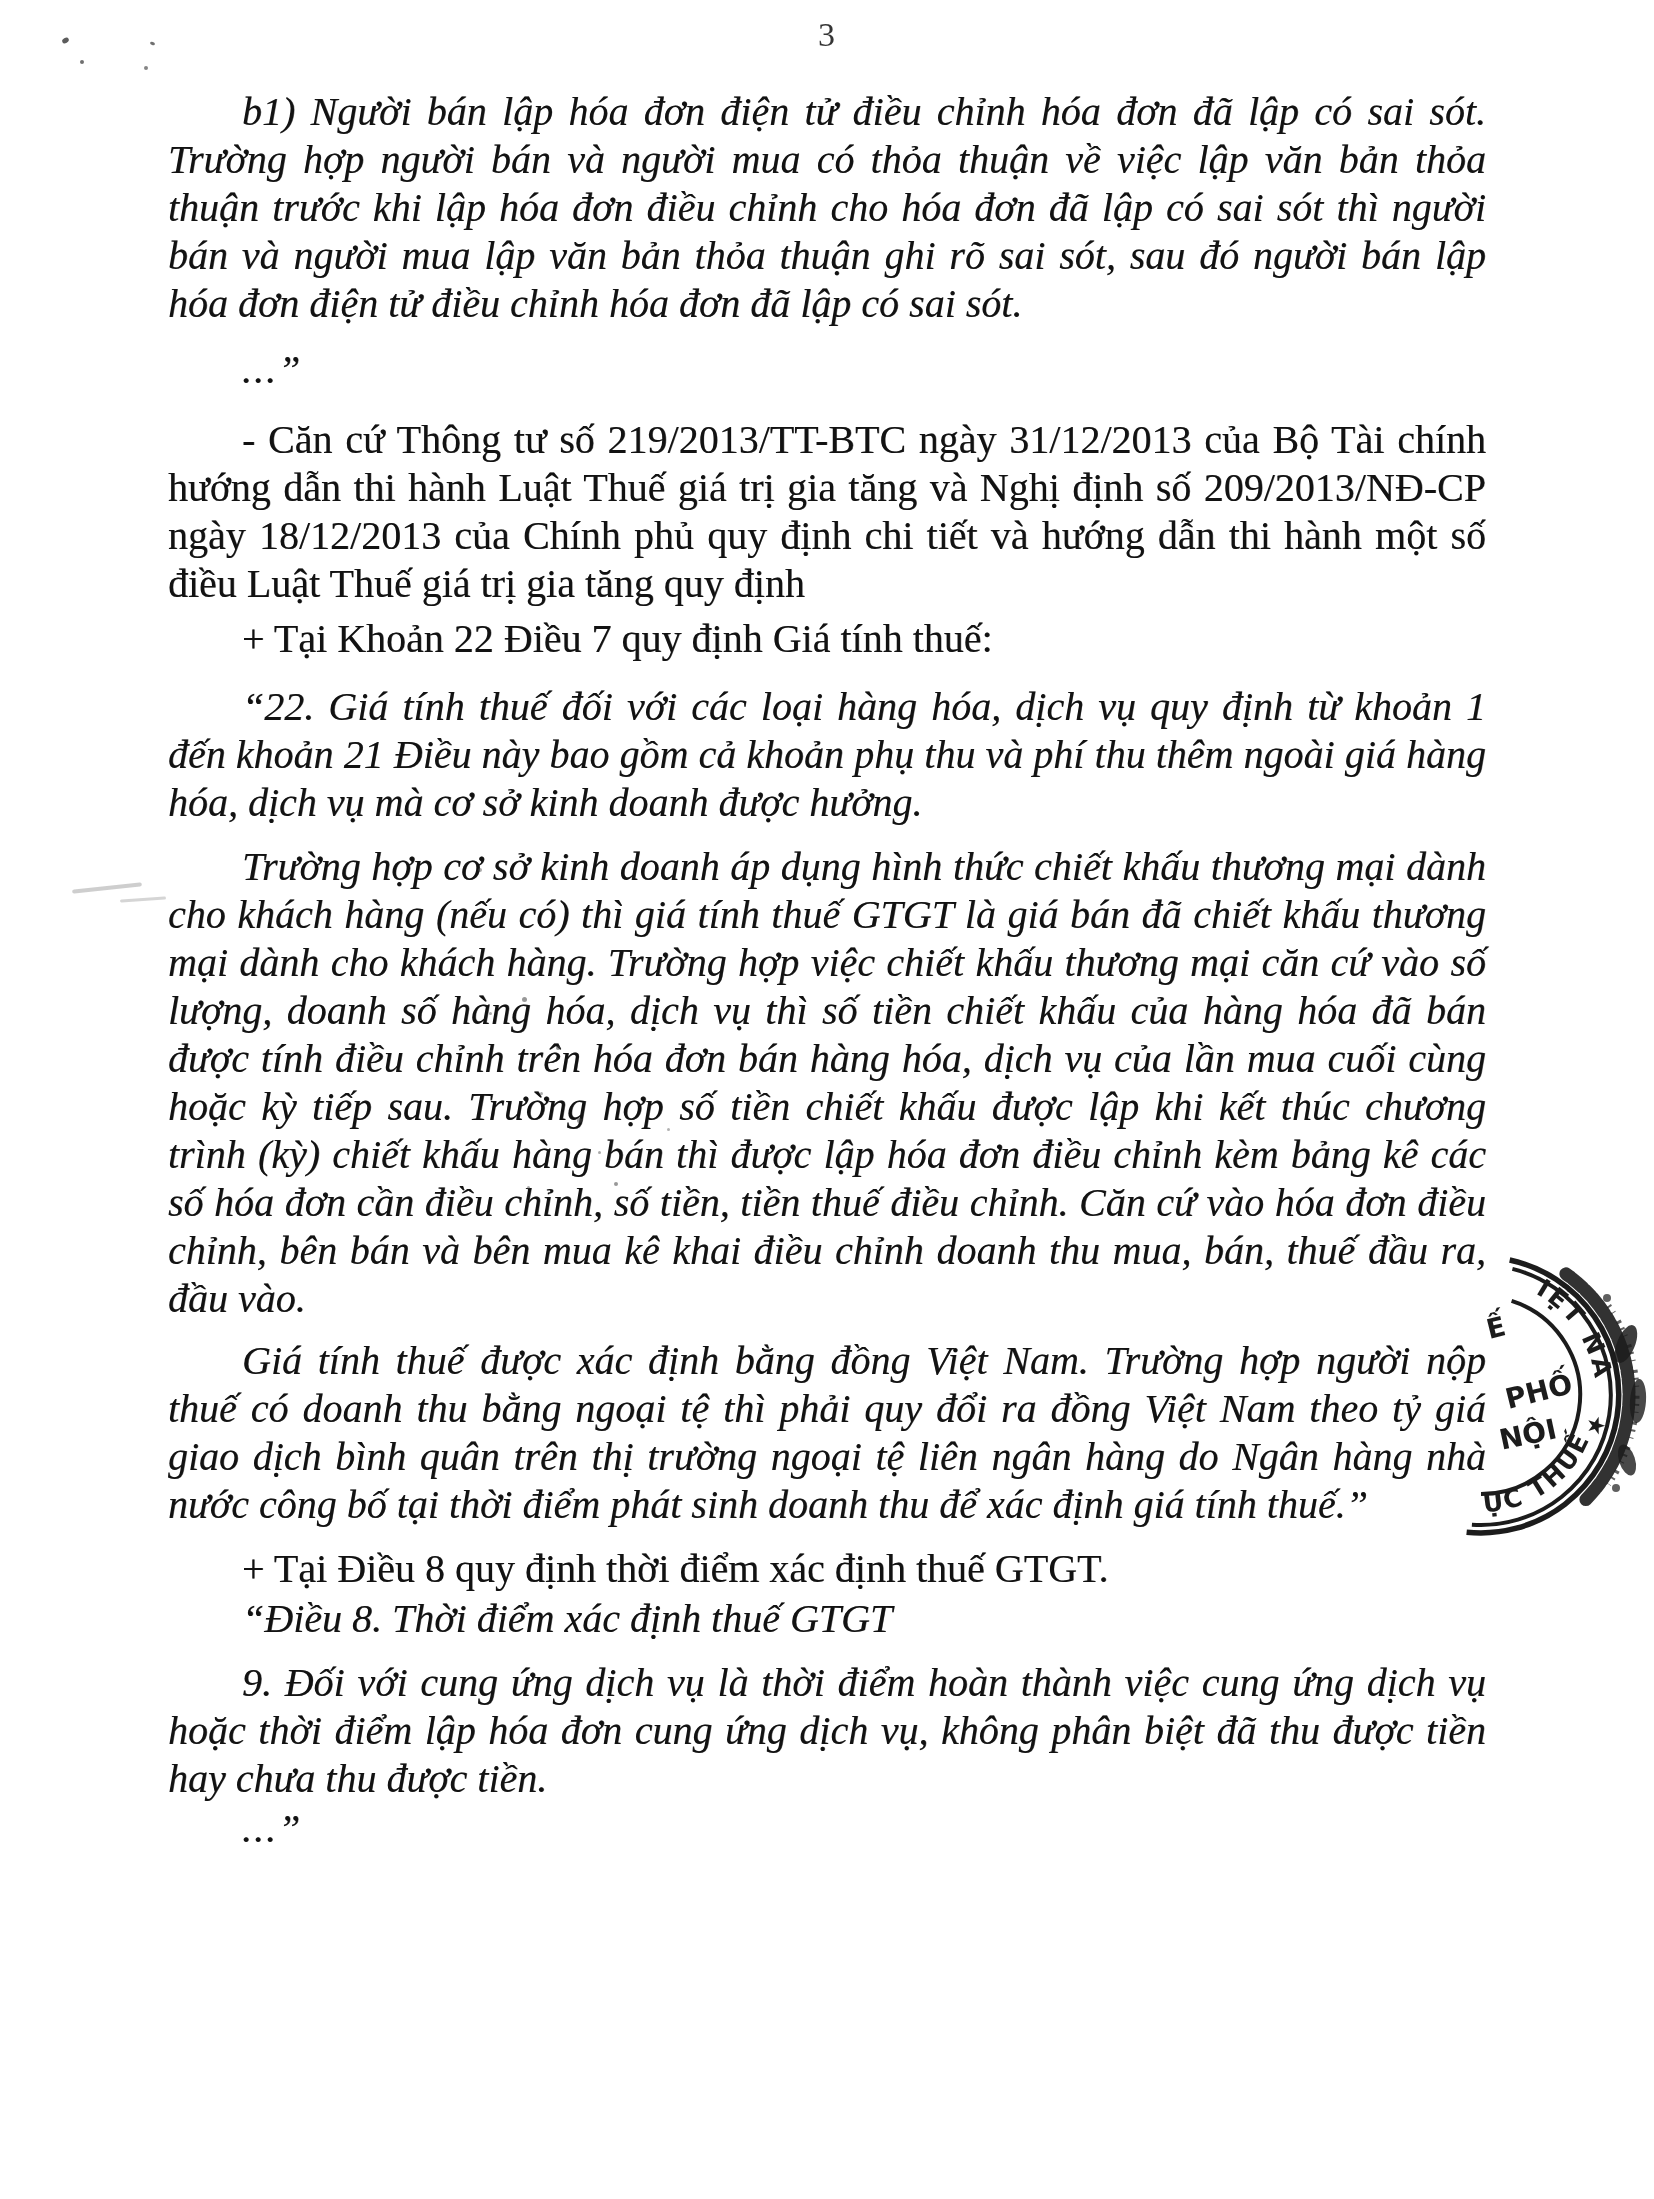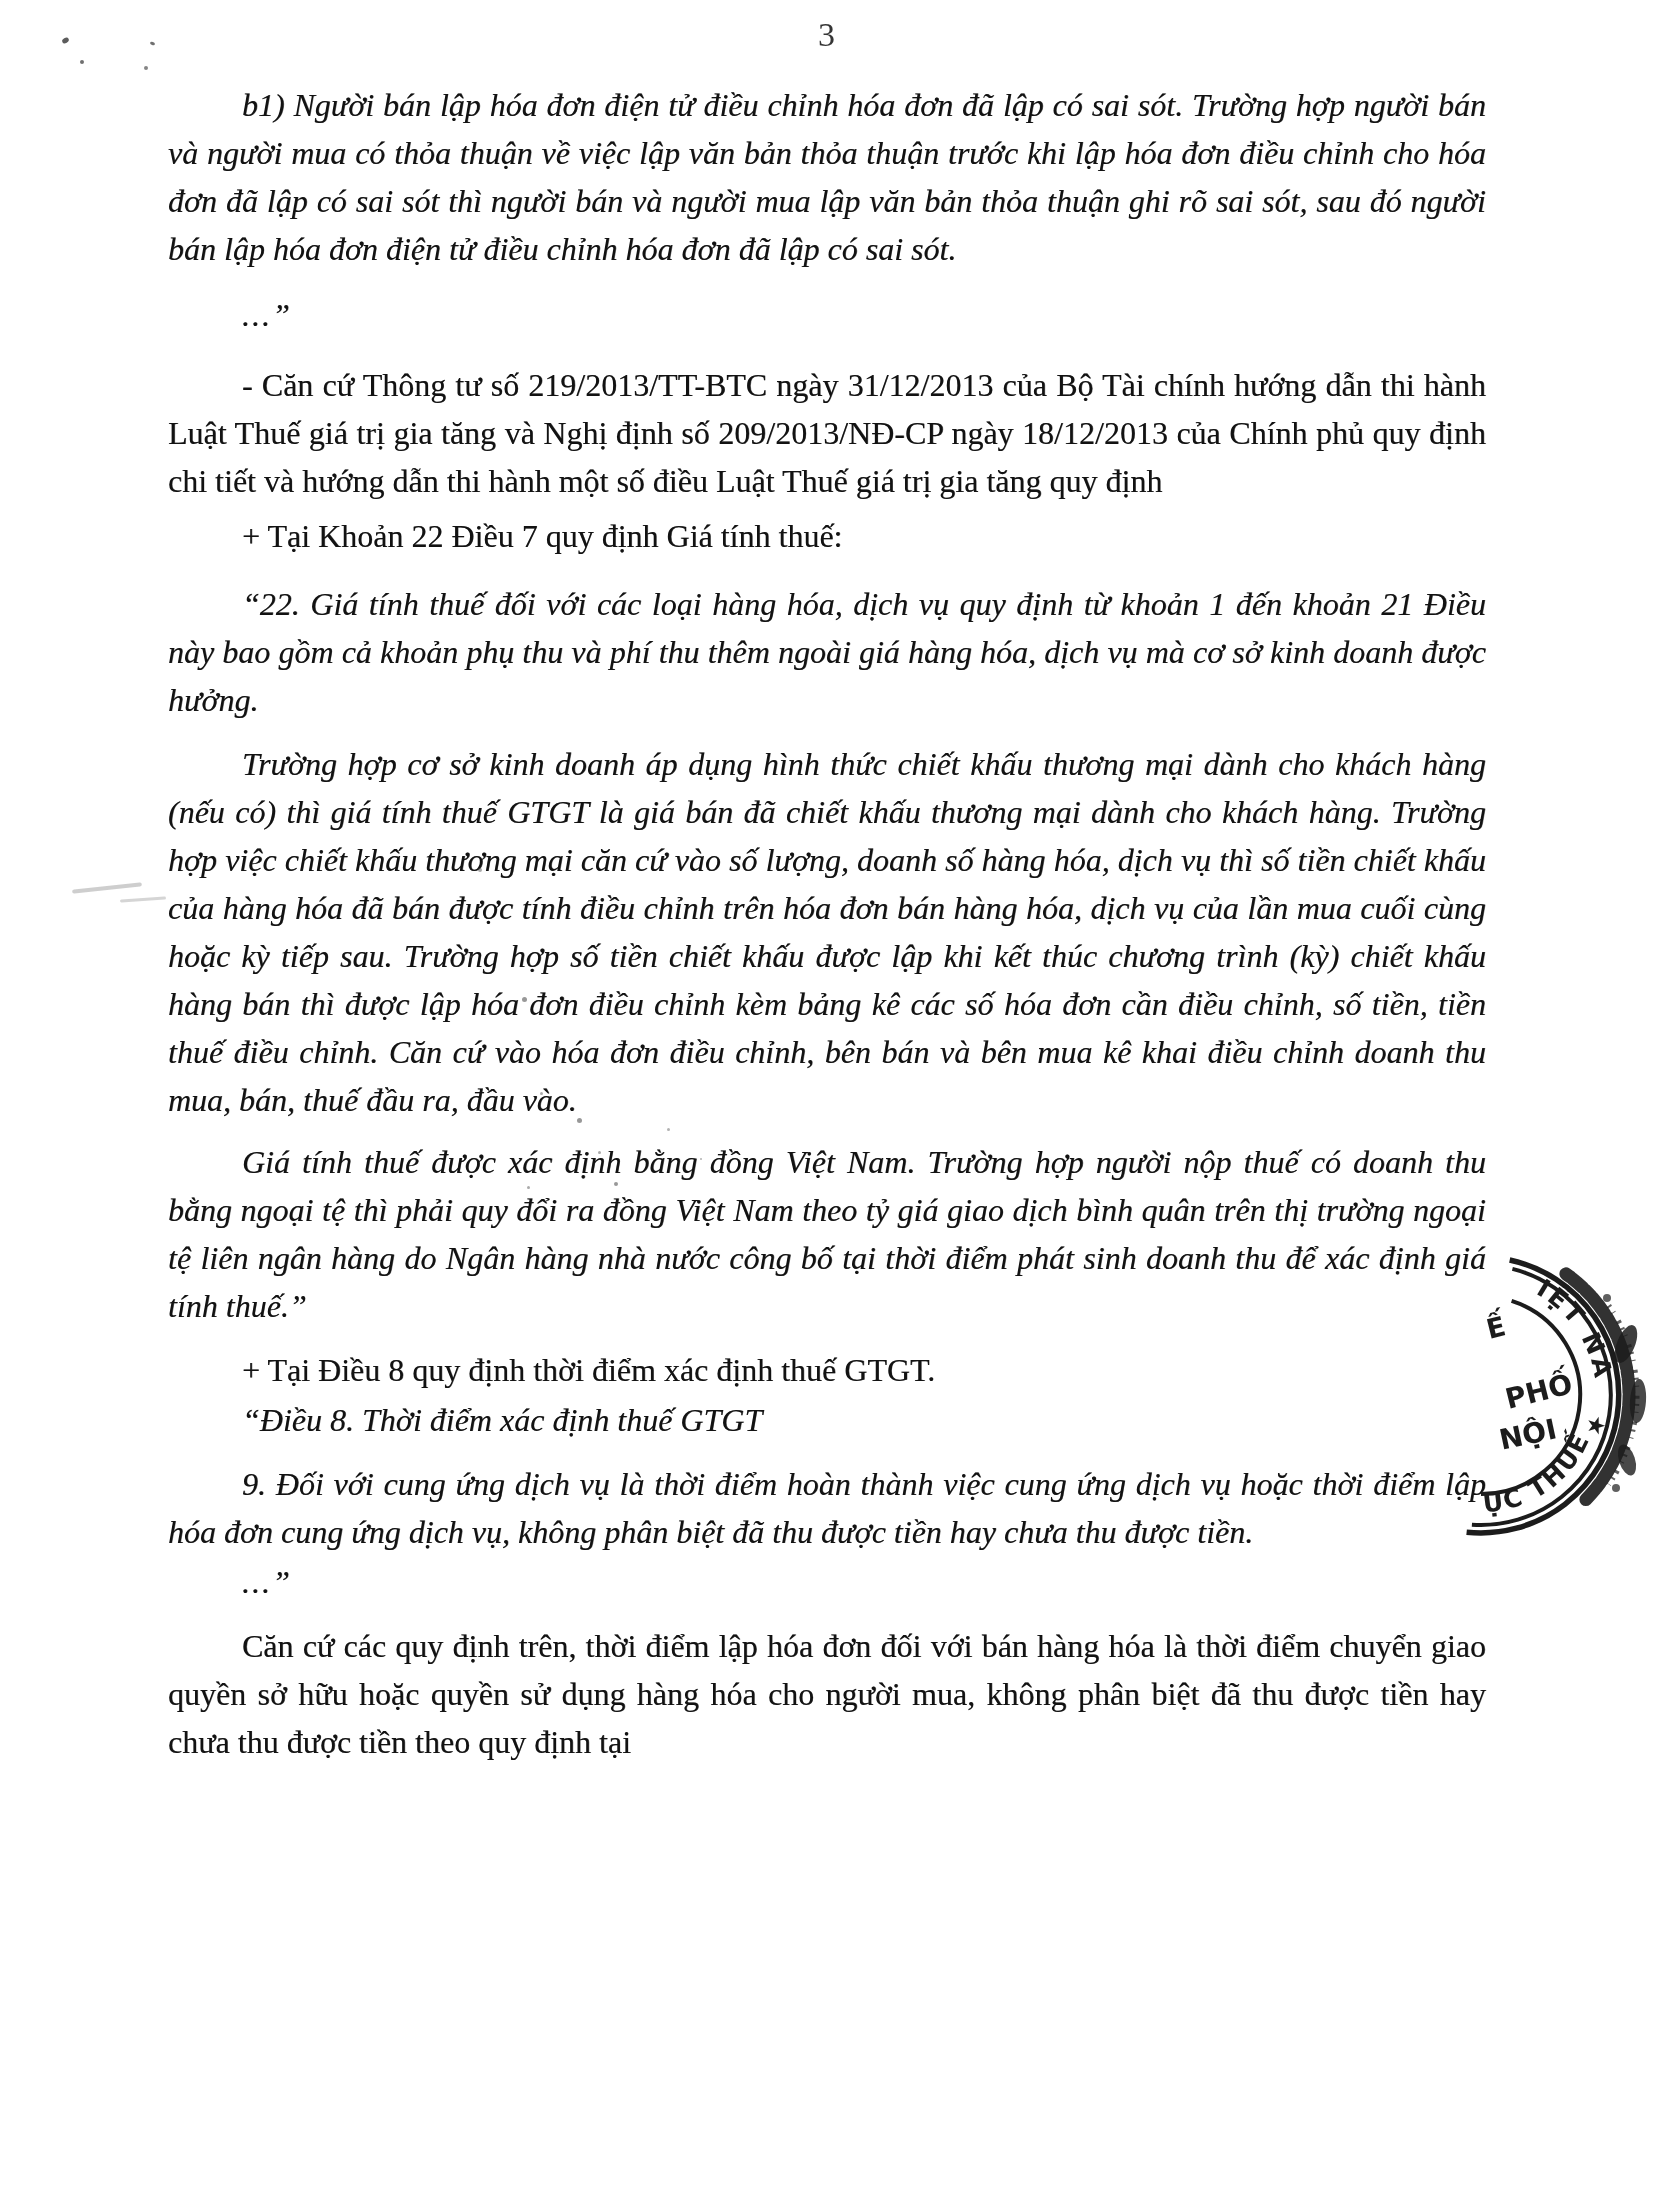--- a/index.html
+++ b/index.html
@@ -11,22 +11,22 @@
     font-family:"Liberation Serif","DejaVu Serif",serif;
     color:#121212;
   }
   .page{position:absolute;inset:0;}
   .pageno{
     position:absolute;top:16px;left:0;right:0;
     text-align:center;font-size:34px;color:#1a1a1a;opacity:.88;
     letter-spacing:1px;
   }
   .doc{
-    position:absolute;top:81px;left:168px;width:1318px;
-    font-size:32px;line-height:48px;
+    position:absolute;top:88px;left:168px;width:1318px;
+    font-size:40px;line-height:48px;
     text-align:justify;
     text-shadow:0.4px 0.2px 0 rgba(0,0,0,.5);
   }
   .doc p{margin:0;text-indent:74px;}
   .it{font-style:italic;}
   .ell{text-align:left;letter-spacing:2px;}
   
   .noise{position:absolute;background:#333;border-radius:50%;}
   .smudge{position:absolute;background:#b3b3b3;border-radius:2px;}
   
@@ -48,21 +48,20 @@
     <p class="it ell" style="margin-bottom:22px">...”</p>
     <p style="margin-bottom:7px">- Căn cứ Thông tư số 219/2013/TT-BTC ngày 31/12/2013 của Bộ Tài chính hướng dẫn thi hành Luật Thuế giá trị gia tăng và Nghị định số 209/2013/NĐ-CP ngày 18/12/2013 của Chính phủ quy định chi tiết và hướng dẫn thi hành một số điều Luật Thuế giá trị gia tăng quy định</p>
     <p style="margin-bottom:20px">+ Tại Khoản 22 Điều 7 quy định Giá tính thuế:</p>
     <p class="it" style="margin-bottom:16px">“22. Giá tính thuế đối với các loại hàng hóa, dịch vụ quy định từ khoản 1 đến khoản 21 Điều này bao gồm cả khoản phụ thu và phí thu thêm ngoài giá hàng hóa, dịch vụ mà cơ sở kinh doanh được hưởng.</p>
     <p class="it" style="margin-bottom:14px">Trường hợp cơ sở kinh doanh áp dụng hình thức chiết khấu thương mại dành cho khách hàng (nếu có) thì giá tính thuế GTGT là giá bán đã chiết khấu thương mại dành cho khách hàng. Trường hợp việc chiết khấu thương mại căn cứ vào số lượng, doanh số hàng hóa, dịch vụ thì số tiền chiết khấu của hàng hóa đã bán được tính điều chỉnh trên hóa đơn bán hàng hóa, dịch vụ của lần mua cuối cùng hoặc kỳ tiếp sau. Trường hợp số tiền chiết khấu được lập khi kết thúc chương trình (kỳ) chiết khấu hàng bán thì được lập hóa đơn điều chỉnh kèm bảng kê các số hóa đơn cần điều chỉnh, số tiền, tiền thuế điều chỉnh. Căn cứ vào hóa đơn điều chỉnh, bên bán và bên mua kê khai điều chỉnh doanh thu mua, bán, thuế đầu ra, đầu vào.</p>
     <p class="it" style="margin-bottom:16px">Giá tính thuế được xác định bằng đồng Việt Nam. Trường hợp người nộp thuế có doanh thu bằng ngoại tệ thì phải quy đổi ra đồng Việt Nam theo tỷ giá giao dịch bình quân trên thị trường ngoại tệ liên ngân hàng do Ngân hàng nhà nước công bố tại thời điểm phát sinh doanh thu để xác định giá tính thuế.”</p>
     <p style="margin-bottom:2px">+ Tại Điều 8 quy định thời điểm xác định thuế GTGT.</p>
     <p class="it" style="margin-bottom:16px">“Điều 8. Thời điểm xác định thuế GTGT</p>
     <p class="it" style="margin-bottom:2px">9. Đối với cung ứng dịch vụ là thời điểm hoàn thành việc cung ứng dịch vụ hoặc thời điểm lập hóa đơn cung ứng dịch vụ, không phân biệt đã thu được tiền hay chưa thu được tiền.</p>
     <p class="it ell" style="margin-bottom:16px">...”</p>
-    <p>Căn cứ các quy định trên, thời điểm lập hóa đơn đối với bán hàng hóa là thời điểm chuyển giao quyền sở hữu hoặc quyền sử dụng hàng hóa cho người mua, không phân biệt đã thu được tiền hay chưa thu được tiền theo quy định tại</p>
   </div>
 
   <svg class="stamp" viewBox="0 0 328 340" aria-hidden="true">
     <defs>
       <path id="tp-top" d="M 201.8 53.9 A 115 115 0 0 1 270 159" fill="none"></path>
       <path id="tp-bot" d="M 167.2 275.4 A 117 117 0 0 0 260.2 210.3" fill="none"></path>
     </defs>
 
     <path d="M 239.9 37.8 A 148 148 0 0 1 259.7 263.7" fill="none" stroke="#1c1c1c" stroke-width="13" stroke-linecap="round" stroke-dasharray="6 2 14 3 9 2 20 3" opacity="0.9"></path>
     <path d="M 282.8 69.5 A 156 156 0 0 1 282.8 248.5" fill="none" stroke="#1c1c1c" stroke-width="5" stroke-dasharray="2 6 1 9 3 5" opacity="0.7"></path>

